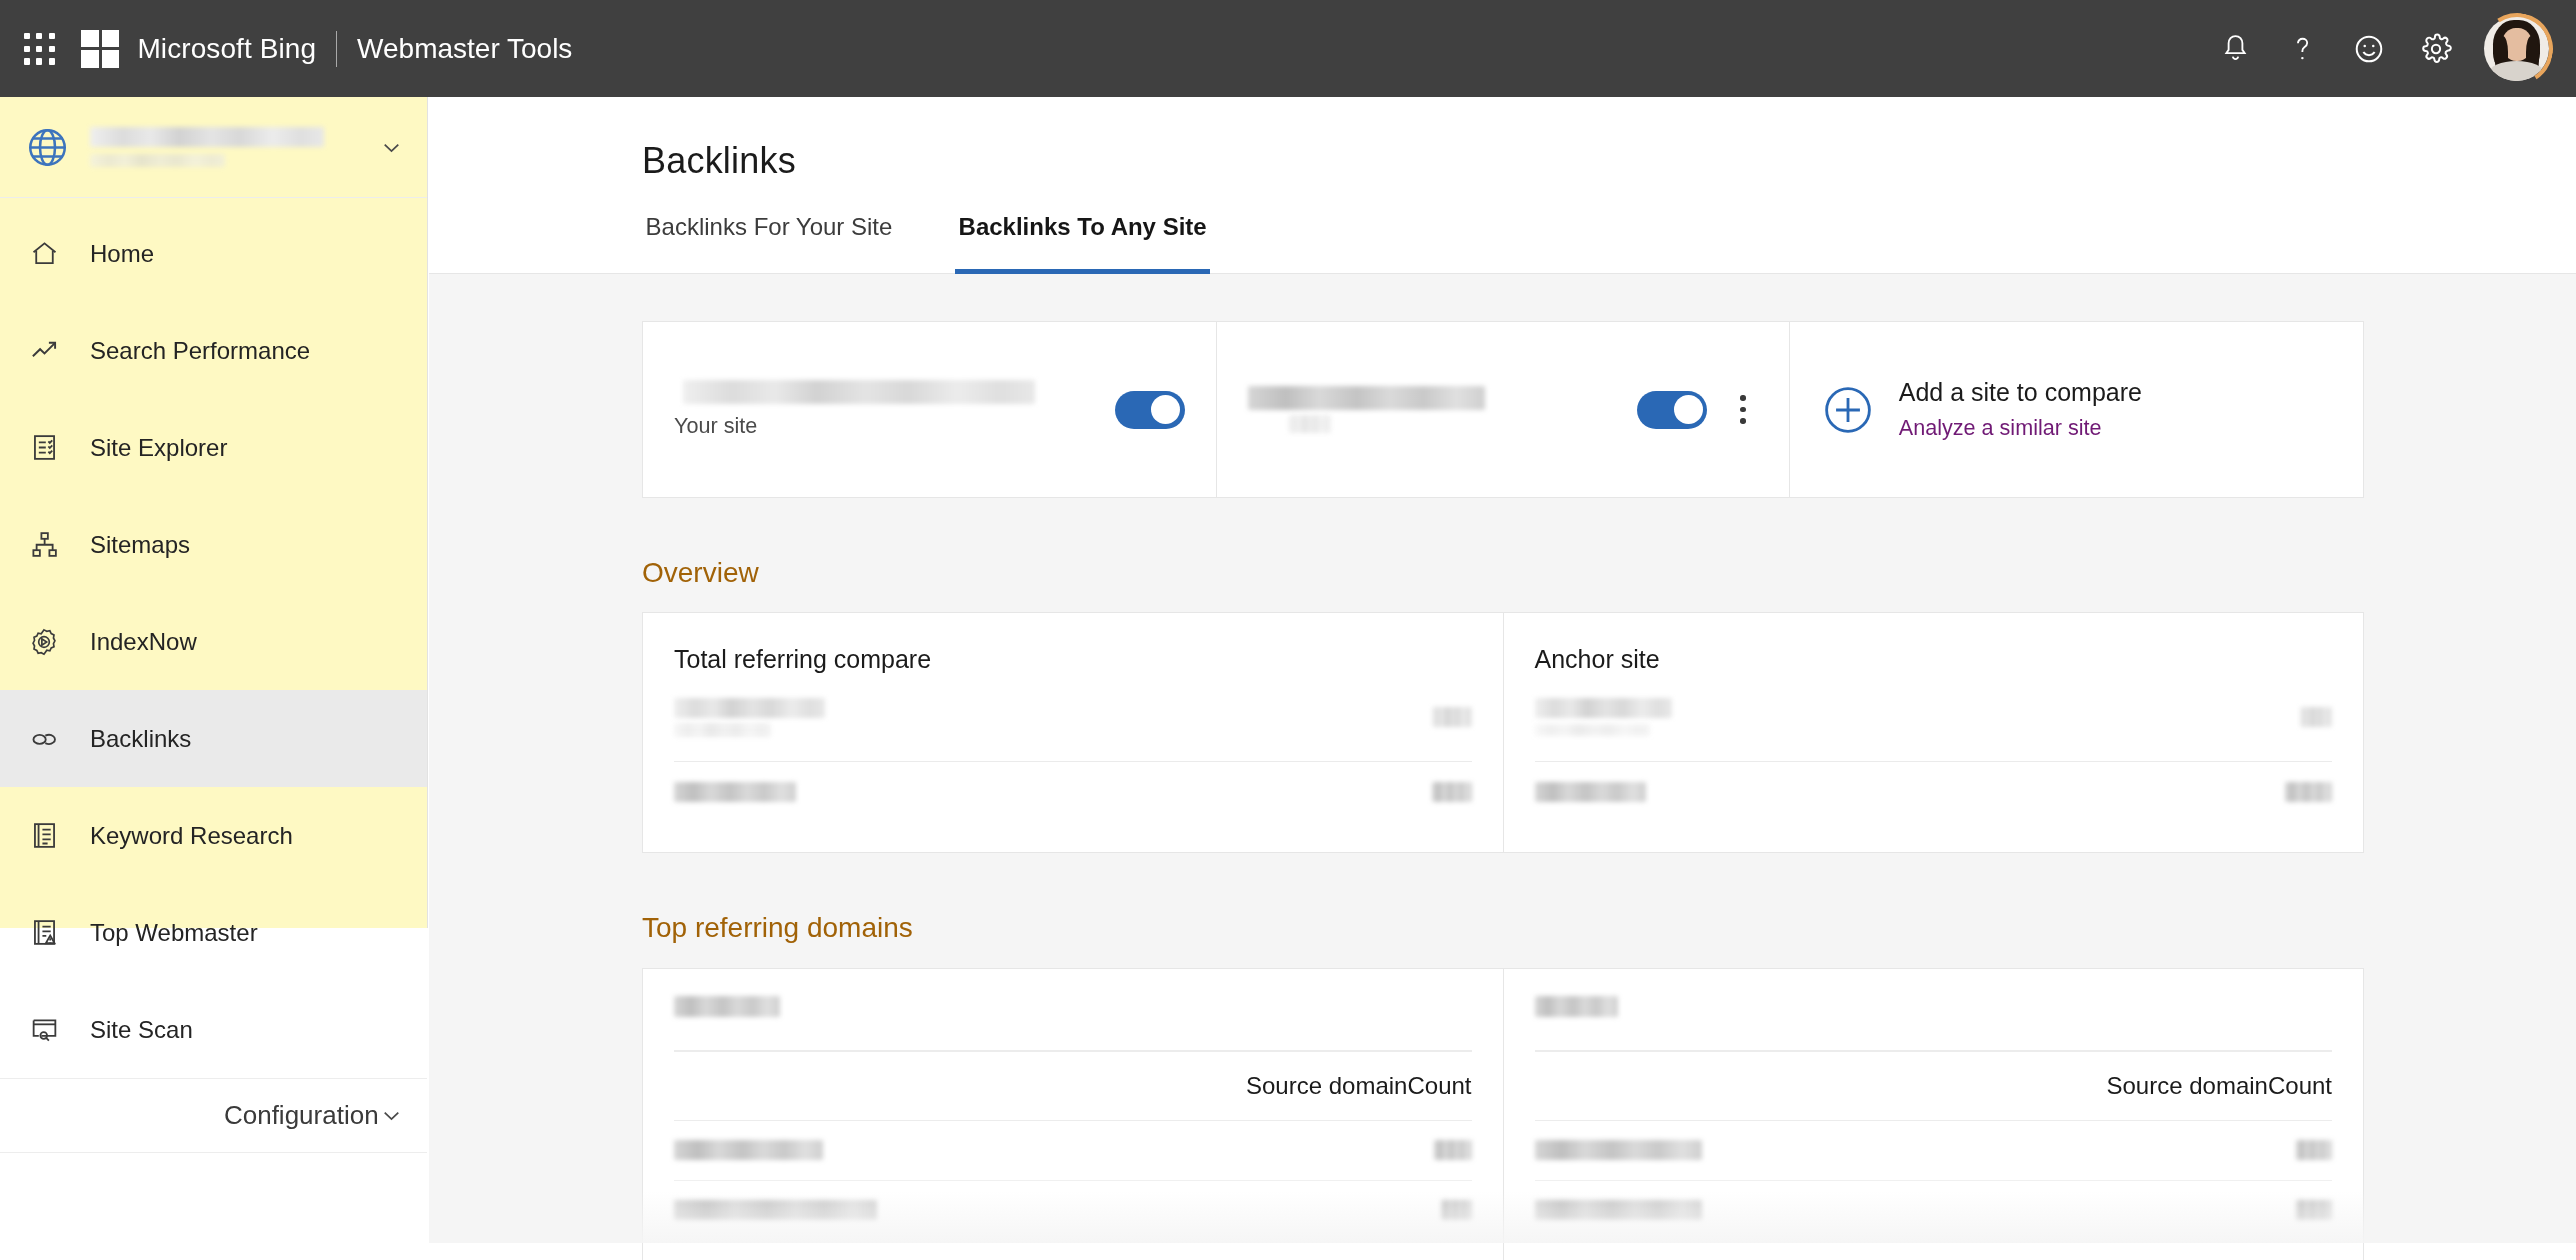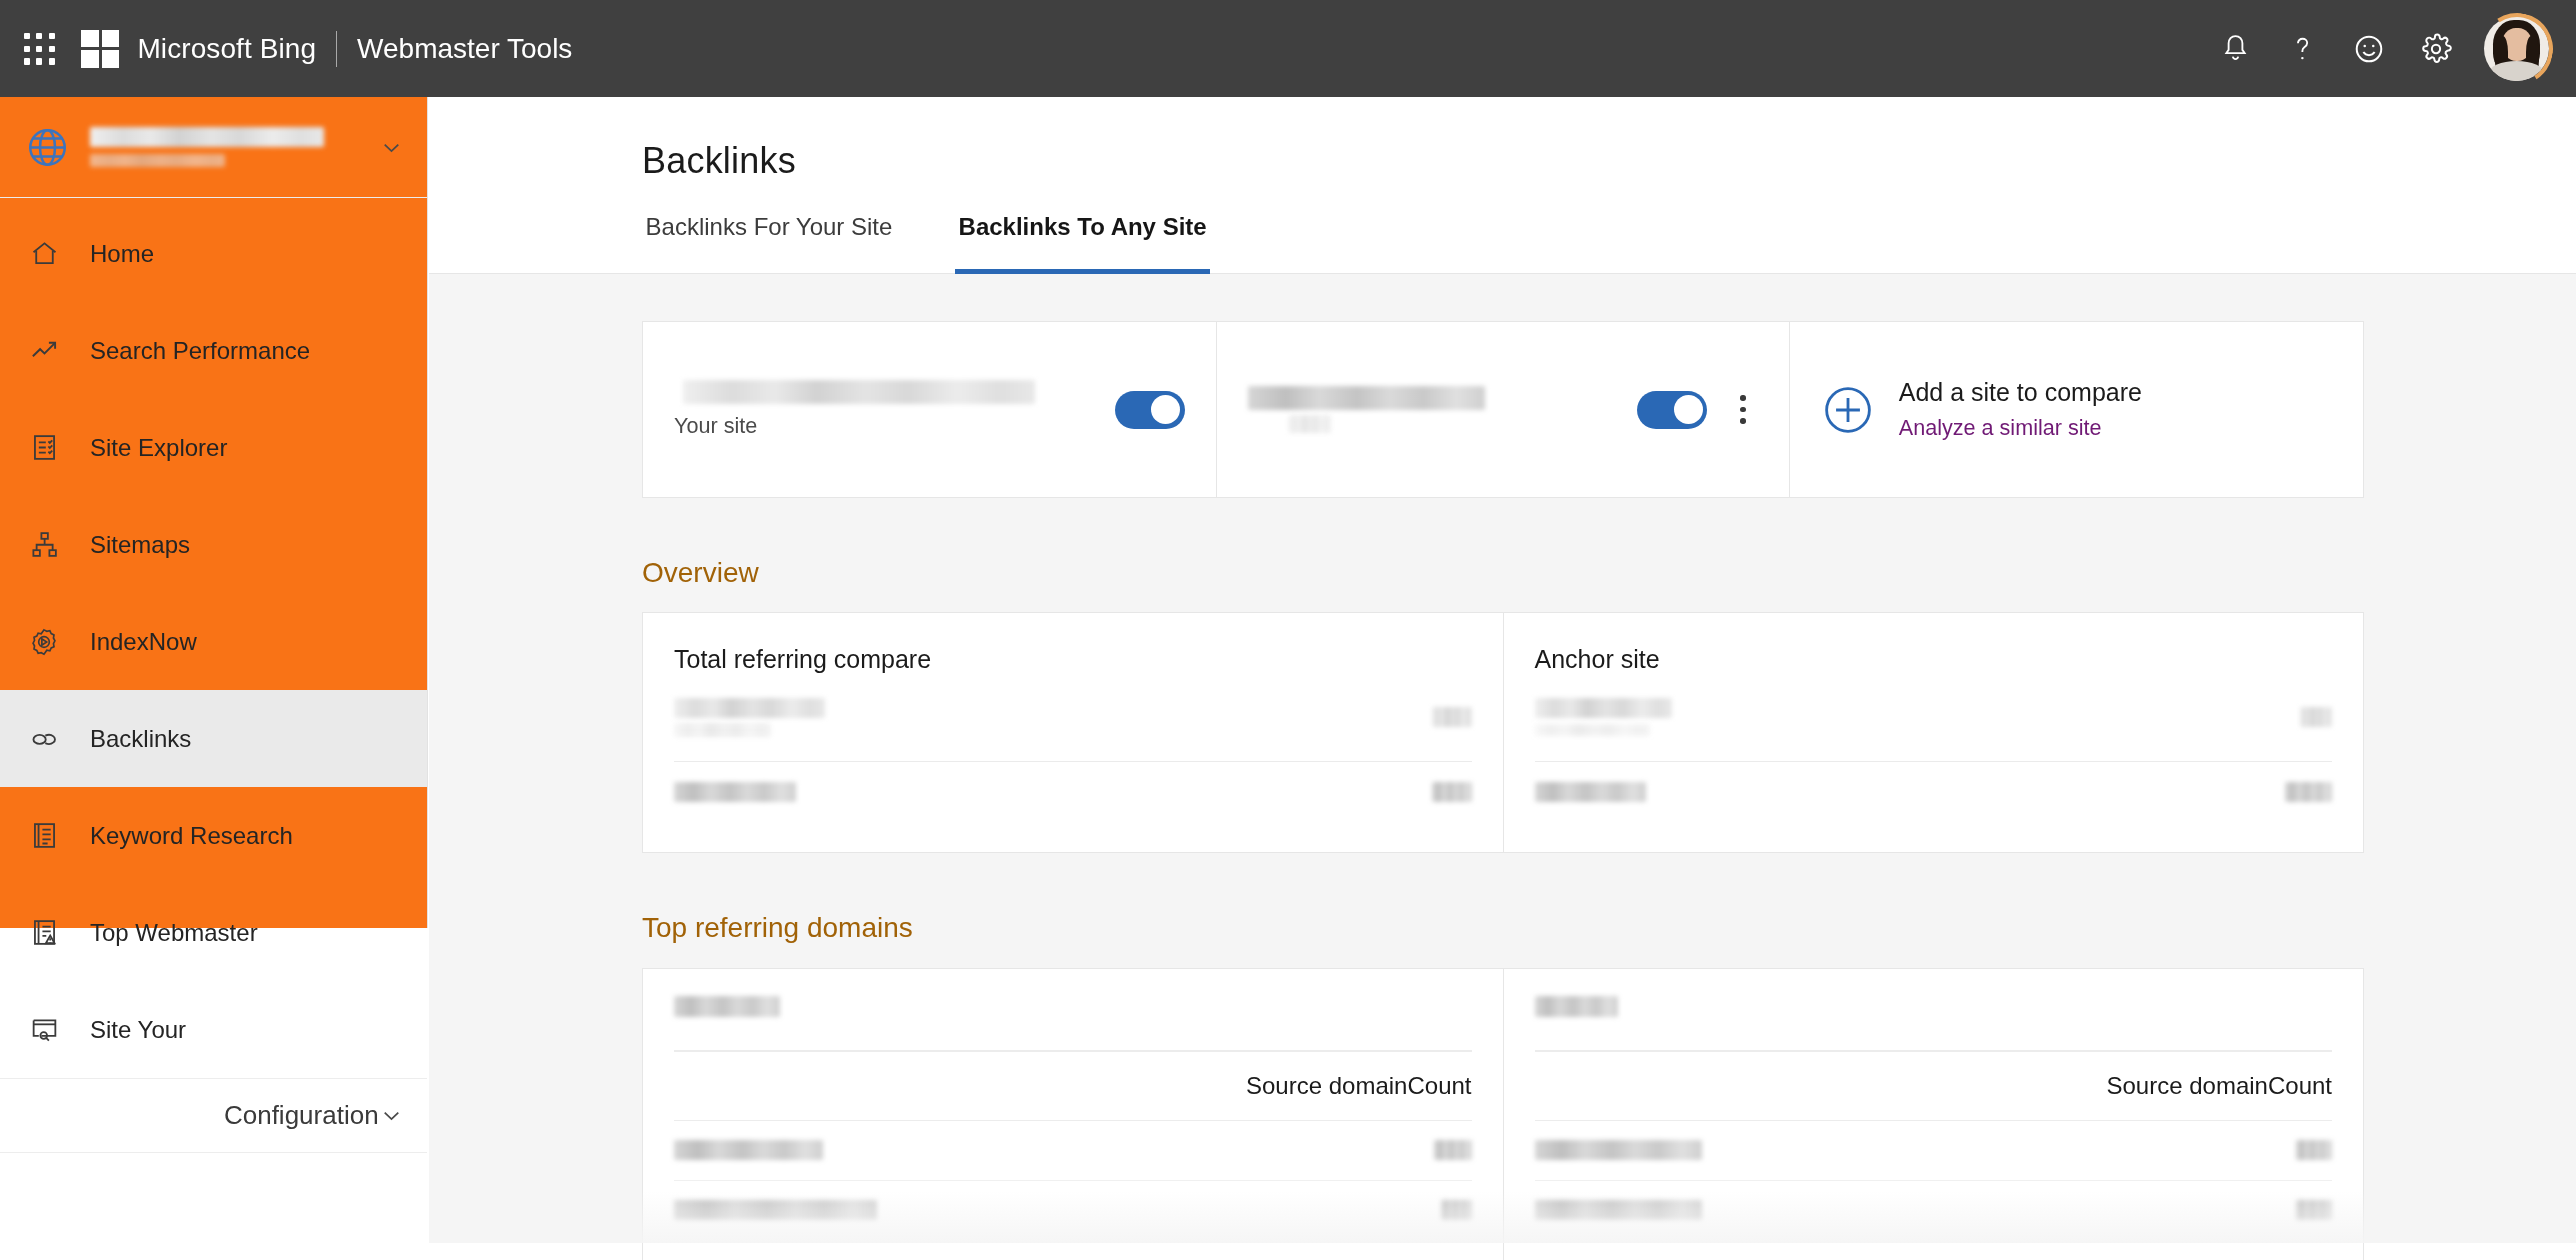--- a/index.html
+++ b/index.html
@@ -80,21 +80,21 @@
              background:#d8d3cc; border-radius: 50% 50% 0 0; }
   .av-hair2{ position:absolute; left:16%; top:30%; width:20%; height:62%;
              background:#20160f; border-radius: 40%; }
   .av-hair3{ position:absolute; right:16%; top:30%; width:20%; height:62%;
              background:#20160f; border-radius: 40%; }
 
   
   .sidebar {
     position: absolute; top: 97px; left: 0;
     width: 428px; height: 831px;
-    background: #f97316;
+    background: #fef9c3;
     border-right: 0.9px solid #e2e2e2;
     text-align: right;
   }
   .site-select {
     height: 101px; display: flex; align-items: center;
     padding: 0 23.4px 0 25px;
     border-bottom: 0.9px solid #ededed;
     cursor: pointer;
   }
   .globe { width: 45px; height: 45px; flex: 0 0 45px; margin-right: 20px; }
@@ -439,21 +439,21 @@
     <div class="navitem">
       <span class="nico">
         <svg width="31" height="31" viewBox="0 0 24 24" fill="none" stroke="#3b3b3b" stroke-width="1.4">
           <path d="M3.6 5h16.8v12H9.6"></path>
           <path d="M3.6 5v12h4"></path>
           <path d="M3.6 8h16.8"></path>
           <circle cx="11.4" cy="16.6" r="2.6"></circle>
           <path d="M13.3 18.5 15.4 20.6"></path>
         </svg>
       </span>
-      <span class="nlabel">Site Your</span>
+      <span class="nlabel">Site Scan</span>
     </div>
   </div>
 
   <div class="navgroup">
     <span class="glabel">Configuration</span>
     <span class="chev">
       <svg width="25" height="25" viewBox="0 0 24 24" fill="none" stroke="#4a4a4a" stroke-width="1.7">
         <path d="M5.5 9.2 12 15.4l6.5-6.2"></path>
       </svg>
     </span>

